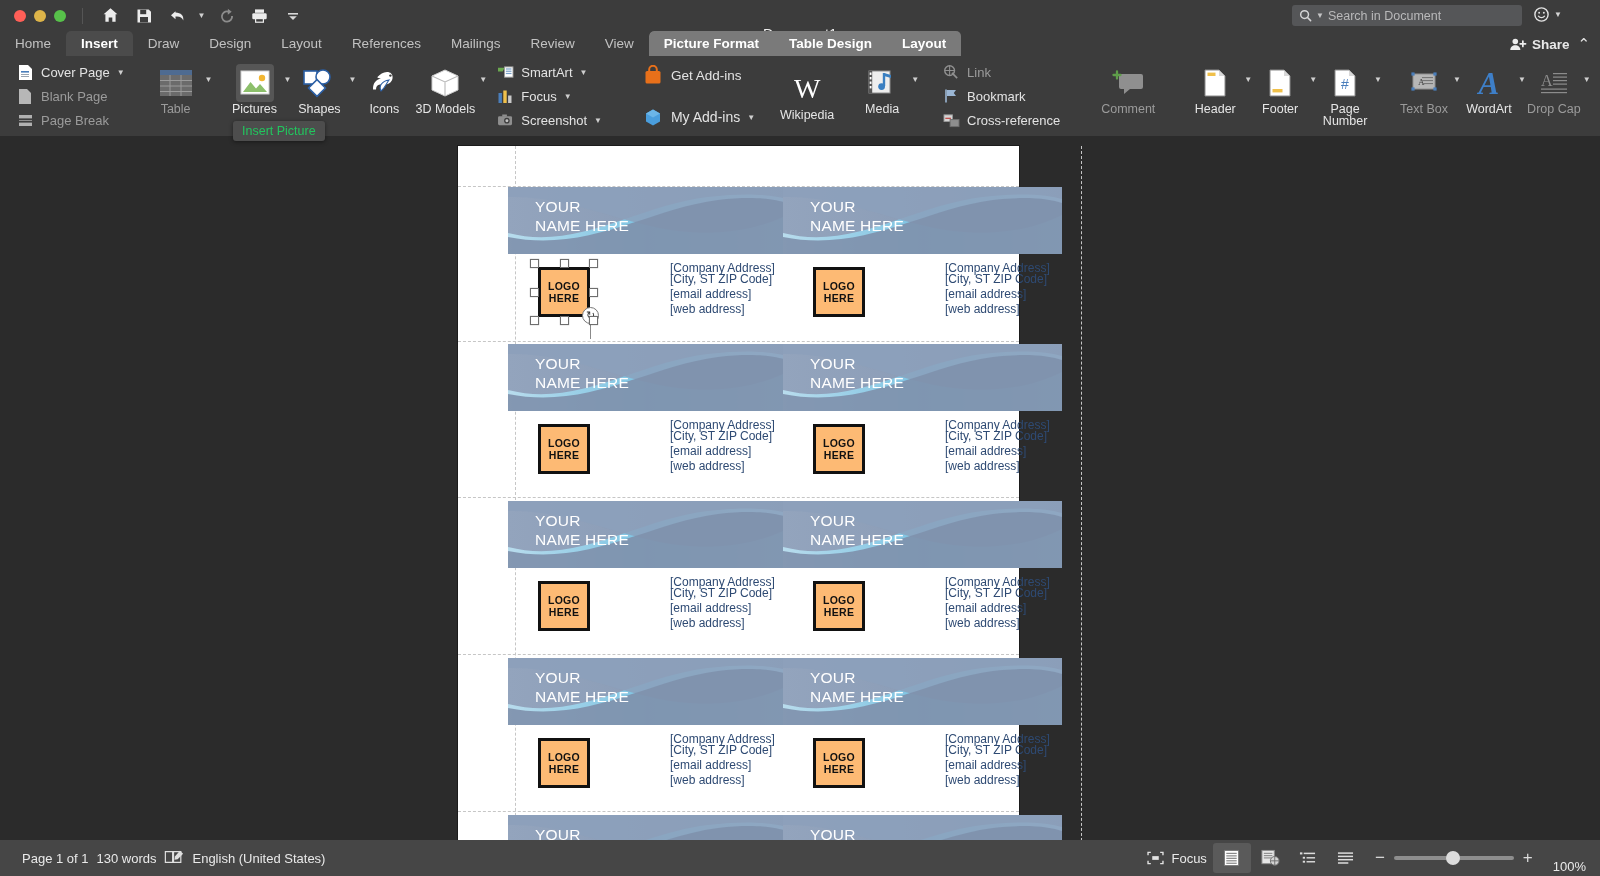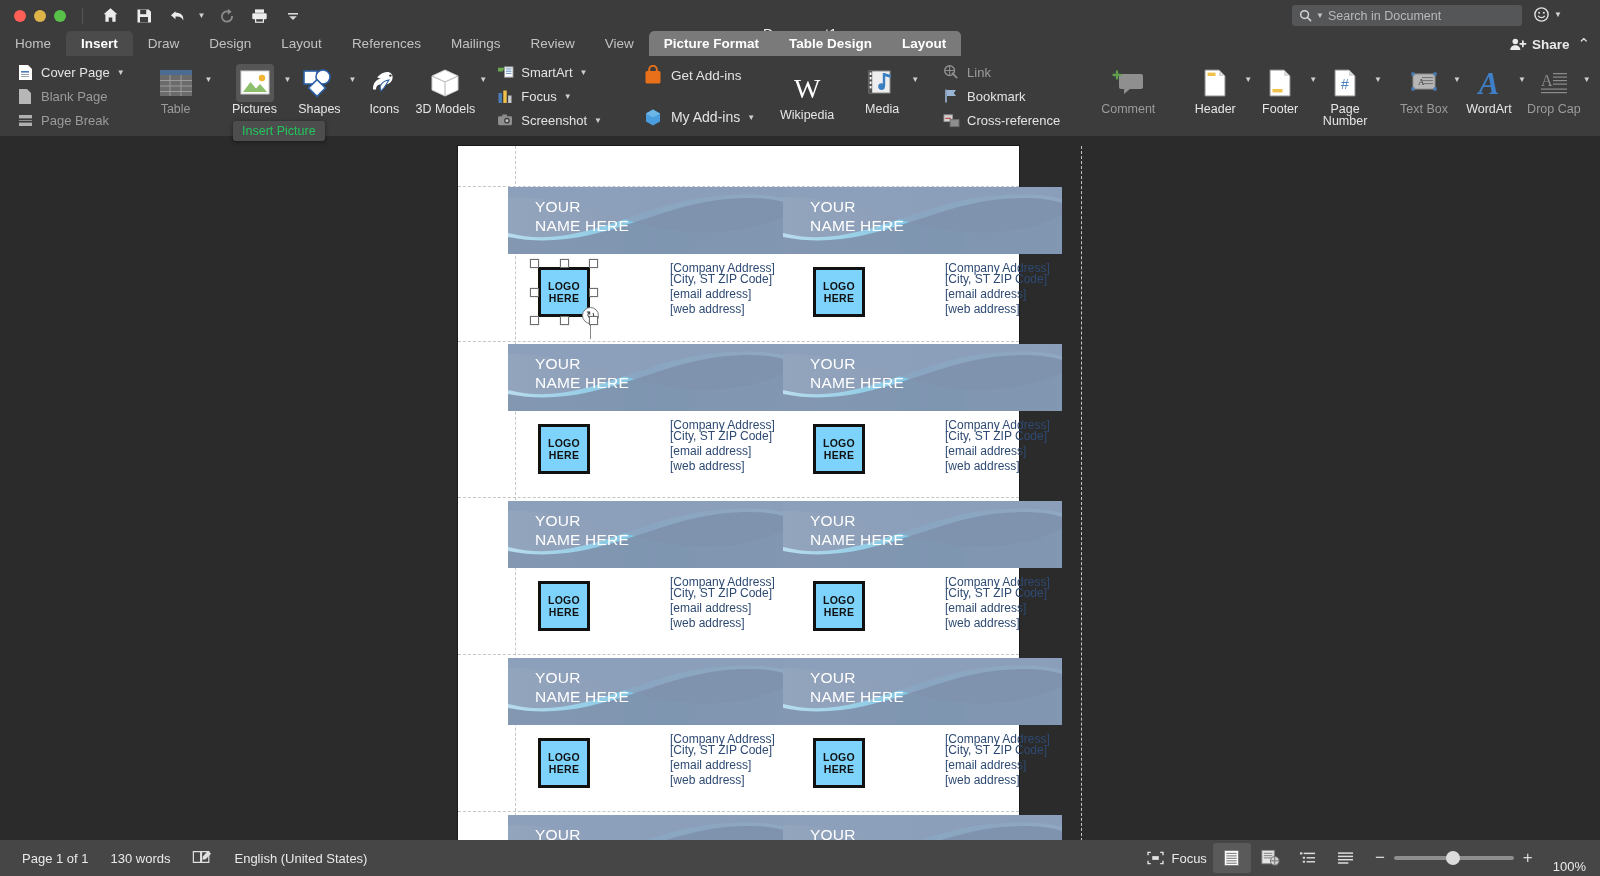--- a/index.html
+++ b/index.html
@@ -79,41 +79,41 @@
     background:#fff; box-shadow:0 0 0 1px #1b1b1b;padding-left:16px; }
 
   .guide-v{ position:absolute; top:0; bottom:0; border-left:1px dashed #c6c6c6; }
   .guide-h{ position:absolute; left:0; right:0; border-top:1px dashed #c6c6c6; }
 
   .card{ position:absolute; width:279px; height:155px; }
   .cardbanner{ position:absolute; left:0; top:0; width:279px; height:67px; overflow:hidden; }
   .cardname{ position:absolute; left:27px; top:10px; color:#fff; font-size:15.5px;
     line-height:19px; letter-spacing:.2px; }
   .logo{ position:absolute; left:30px; top:80px; width:52px; height:50px;
-    border:3px solid #111; background:#7dd3fc; display:flex; flex-direction:column;
+    border:3px solid #111; background:#fdba74; display:flex; flex-direction:column;
     align-items:center; justify-content:center; line-height:12.5px; }
   .logo b{ font-size:10.5px; color:#111; font-weight:bold; letter-spacing:.3px; }
   .addr{ position:absolute; left:162px; top:76px; color:#2e4a73; font-size:12px;
     line-height:11.4px; }
   .addr .gap{ height:3.5px; }
 
   
   .selwrap{ position:absolute; left:22px; top:72px; width:68px; height:66px; }
   .handle{ position:absolute; width:9px; height:9px; background:#fff;
     border:1px solid #6e6e6e; box-shadow:0 0 1px rgba(0,0,0,.4); }
   .rotwrap{ position:absolute; left:49px; top:48px; width:22px; height:30px; }
   .rotline{ position:absolute; left:11px; top:10px; width:1px; height:22px; background:#8a8a8a; }
   .rothandle{ position:absolute; left:3px; top:0px; width:17px; height:17px;
     border-radius:50%; background:#fff; border:1px solid #777;
     display:flex; align-items:center; justify-content:center; font-size:11px; color:#333; }
 
   
   .status{ position:absolute; left:0; top:840px; width:1600px; height:36px;
     background:#464646; display:flex; align-items:center; color:#e9e9e9; font-size:13px; }
-  .stleft{ display:flex; align-items:center; gap:22px; padding-left:22px; }
+  .stleft{ display:flex; align-items:center; gap:8px; padding-left:22px; }
   .stright{ position:absolute; right:14px; display:flex; align-items:center; gap:0px; }
   .vbtn{ width:38px; height:30px; display:flex; align-items:center; justify-content:center; }
   .vbtn.on{ background:#5a5a5a; border-radius:3px; }
   .zoomslider{ display:flex; align-items:center; gap:9px; margin:0 10px; }
   .track{ width:120px; height:4px; background:#8e8e8e; border-radius:2px; position:relative; }
   .knob{ position:absolute; left:52px; top:-5px; width:14px; height:14px; border-radius:50%;
     background:#dcdcdc; }
   .pm{ font-size:17px; color:#dcdcdc; line-height:12px; }
   .focus{ display:flex; align-items:center; gap:7px; margin-right:6px; }
   .zoomval{ margin-left:10px; font-size:13px;margin-top:16px; }

